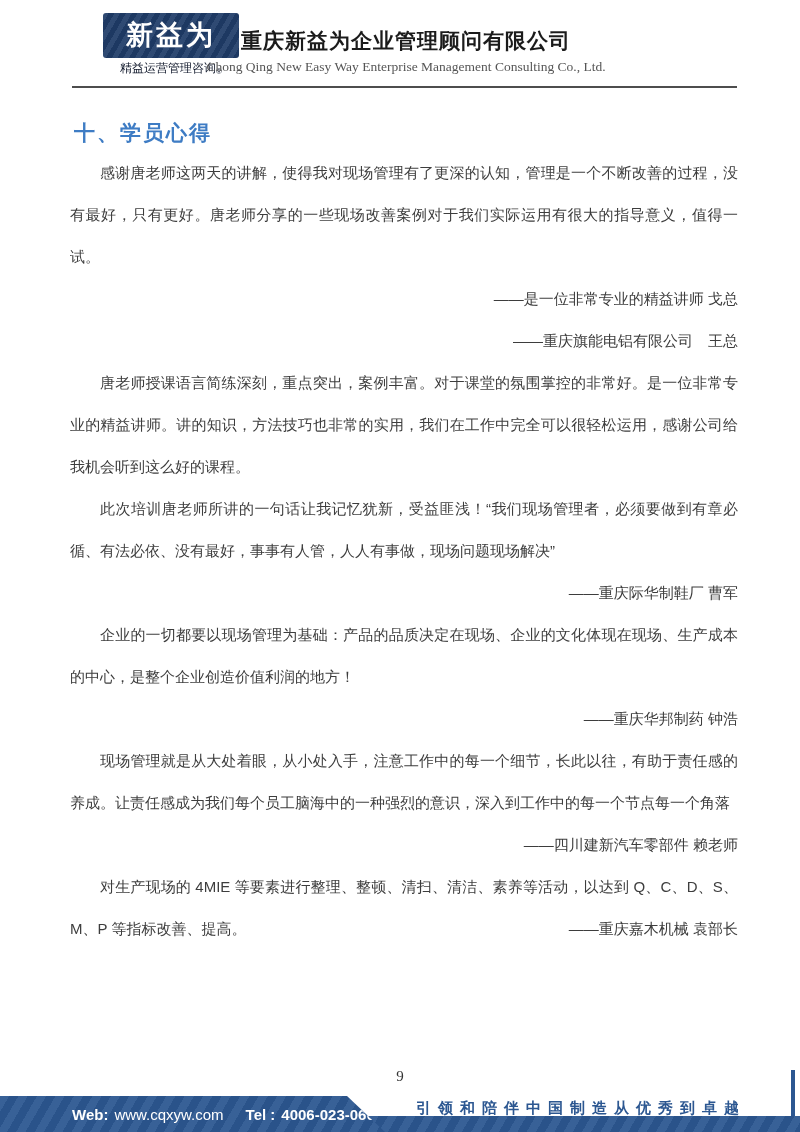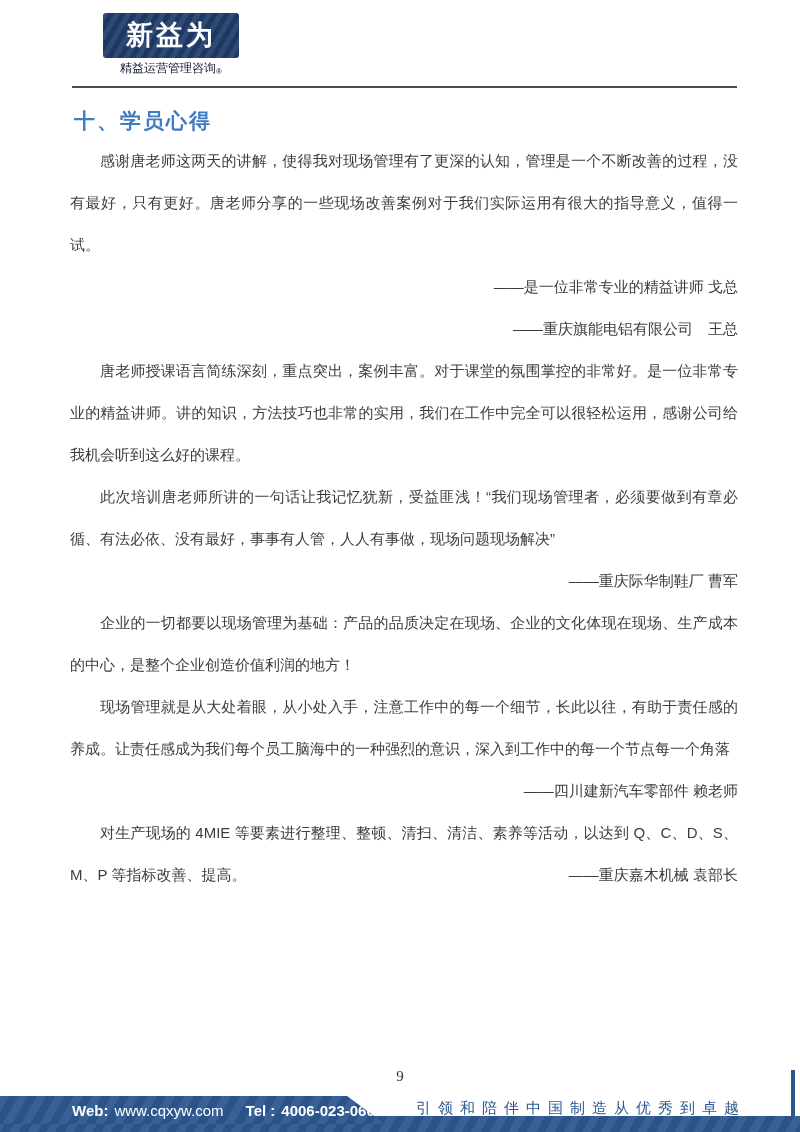--- a/index.html
+++ b/index.html
@@ -19,70 +19,74 @@
     background-image:repeating-linear-gradient(120deg, rgba(255,255,255,0.07) 0 5px, rgba(0,0,0,0.06) 5px 10px);
   }
   .logo-tagline { margin-top:2px; color:#0f172a; font-weight:normal; font-size:12px; white-space:nowrap; }
   .logo-tagline .reg { font-size:8px; vertical-align:-2px; }
   .company { position:absolute; left:72px; right:60px; top:27px; text-align:center; }
   .company-zh { font-size:21px; font-weight:bold; color:#1b1b1b; letter-spacing:1px; }
   .company-en { margin-top:4px; font-family:"Liberation Serif","DejaVu Serif",serif; font-size:13.5px; color:#555555; }
   .header-rule { position:absolute; left:72px; width:665px; top:86px; height:2px; background:#4d4d4d; }
 
   
-  .main { position:absolute; top:104px; left:70px; width:668px; }
+  .main { position:absolute; top:116px; left:70px; width:668px; }
   .section-title { font-size:21px; font-weight:bold; color:#3e7cc4; line-height:34px; letter-spacing:2px; margin-left:4px; }
   .testimonials { margin-top:2px; font-size:15px; color:#3d3d3d; line-height:42px; }
   .para { text-indent:2em; text-align:justify; }
   .attribution { text-align:right; }
   .attr-inline { float:right; text-indent:0; }
 
   
   .page-number {
     position:absolute; top:1068px; left:0; right:0; text-align:center;
     font-family:"Liberation Serif","DejaVu Serif",serif; font-size:15px; color:#333333;
   }
 
   
   .footer-strip {
     position:absolute; left:0; right:0; top:1116px; height:16px; background:#2c5791;
     background-image:repeating-linear-gradient(120deg, rgba(255,255,255,0.06) 0 8px, rgba(0,0,0,0.05) 8px 16px);
   }
   .footer-left {
-    position:absolute; left:0; top:1096px; width:392px; height:28px; background:#2c5791;
+    position:absolute; left:0; top:1096px; width:392px; height:36px; background:#2c5791;
     background-image:repeating-linear-gradient(120deg, rgba(255,255,255,0.06) 0 8px, rgba(0,0,0,0.05) 8px 16px);
     clip-path:polygon(0 0, 347px 0, 385px 100%, 0 100%);
     display:flex; align-items:center; padding-left:72px; color:#ffffff; font-size:15px; white-space:nowrap;
   }
   .footer-left .f-label { font-weight:bold; }
   .footer-left .gap-s { display:inline-block; width:6px; }
   .footer-left .gap-l { display:inline-block; width:22px; }
   .footer-slogan-band {
     position:absolute; left:392px; right:0; top:1096px; height:20px; background:#ffffff;
     display:flex; align-items:flex-end; justify-content:center; padding-right:30px;
   }
   .slogan {
-    color:#2c5791; font-weight:normal; font-size:15px; letter-spacing:7px;
+    color:#2c5791; font-weight:bold; font-size:15px; letter-spacing:7px;
     line-height:1; padding-bottom:1px; white-space:nowrap;
   }
   .footer-right-tick { position:absolute; right:5px; top:1070px; width:4px; height:46px; background:#2c5791; }
 </style>
 </head>
 <body>
 
 <div class="page">
 
   <div class="header">
     <div class="logo">
       <div class="logo-box">
         <span>新益为</span>
       </div>
       <div class="logo-tagline">
         <span>精益运营管理咨询</span><span class="reg">®</span>
       </div>
+    </div>
+    <div class="company">
+      <div class="company-zh">重庆新益为企业管理顾问有限公司</div>
+      <div class="company-en">Chong Qing New Easy Way Enterprise Management Consulting Co., Ltd.</div>
     </div>
     <div class="header-rule"></div>
   </div>
 
   <div class="main">
     <div class="section-title">十、学员心得</div>
     <div class="testimonials">
   <div class="testimonial">
     <div class="para">感谢唐老师这两天的讲解，使得我对现场管理有了更深的认知，管理是一个不断改善的过程，没有最好，只有更好。唐老师分享的一些现场改善案例对于我们实际运用有很大的指导意义，值得一试。</div>
     <div class="attribution">——是一位非常专业的精益讲师 戈总</div>
@@ -96,20 +100,21 @@
     <div class="para">唐老师授课语言简练深刻，重点突出，案例丰富。对于课堂的氛围掌控的非常好。是一位非常专业的精益讲师。讲的知识，方法技巧也非常的实用，我们在工作中完全可以很轻松运用，感谢公司给我机会听到这么好的课程。</div>
   </div>
 
   <div class="testimonial">
     <div class="para">此次培训唐老师所讲的一句话让我记忆犹新，受益匪浅！“我们现场管理者，必须要做到有章必循、有法必依、没有最好，事事有人管，人人有事做，现场问题现场解决”</div>
     <div class="attribution">——重庆际华制鞋厂 曹军</div>
   </div>
 
   <div class="testimonial">
     <div class="para">企业的一切都要以现场管理为基础：产品的品质决定在现场、企业的文化体现在现场、生产成本的中心，是整个企业创造价值利润的地方！</div>
+    <div class="attribution">——重庆华邦制药 钟浩</div>
   </div>
 
   <div class="testimonial">
     <div class="para">现场管理就是从大处着眼，从小处入手，注意工作中的每一个细节，长此以往，有助于责任感的养成。让责任感成为我们每个员工脑海中的一种强烈的意识，深入到工作中的每一个节点每一个角落</div>
     <div class="attribution">——四川建新汽车零部件 赖老师</div>
   </div>
 
   <div class="testimonial">
     <div class="para">对生产现场的 4MIE 等要素进行整理、整顿、清扫、清洁、素养等活动，以达到 Q、C、D、S、M、P 等指标改善、提高。<span class="attr-inline">——重庆嘉木机械 袁部长</span></div>
 

